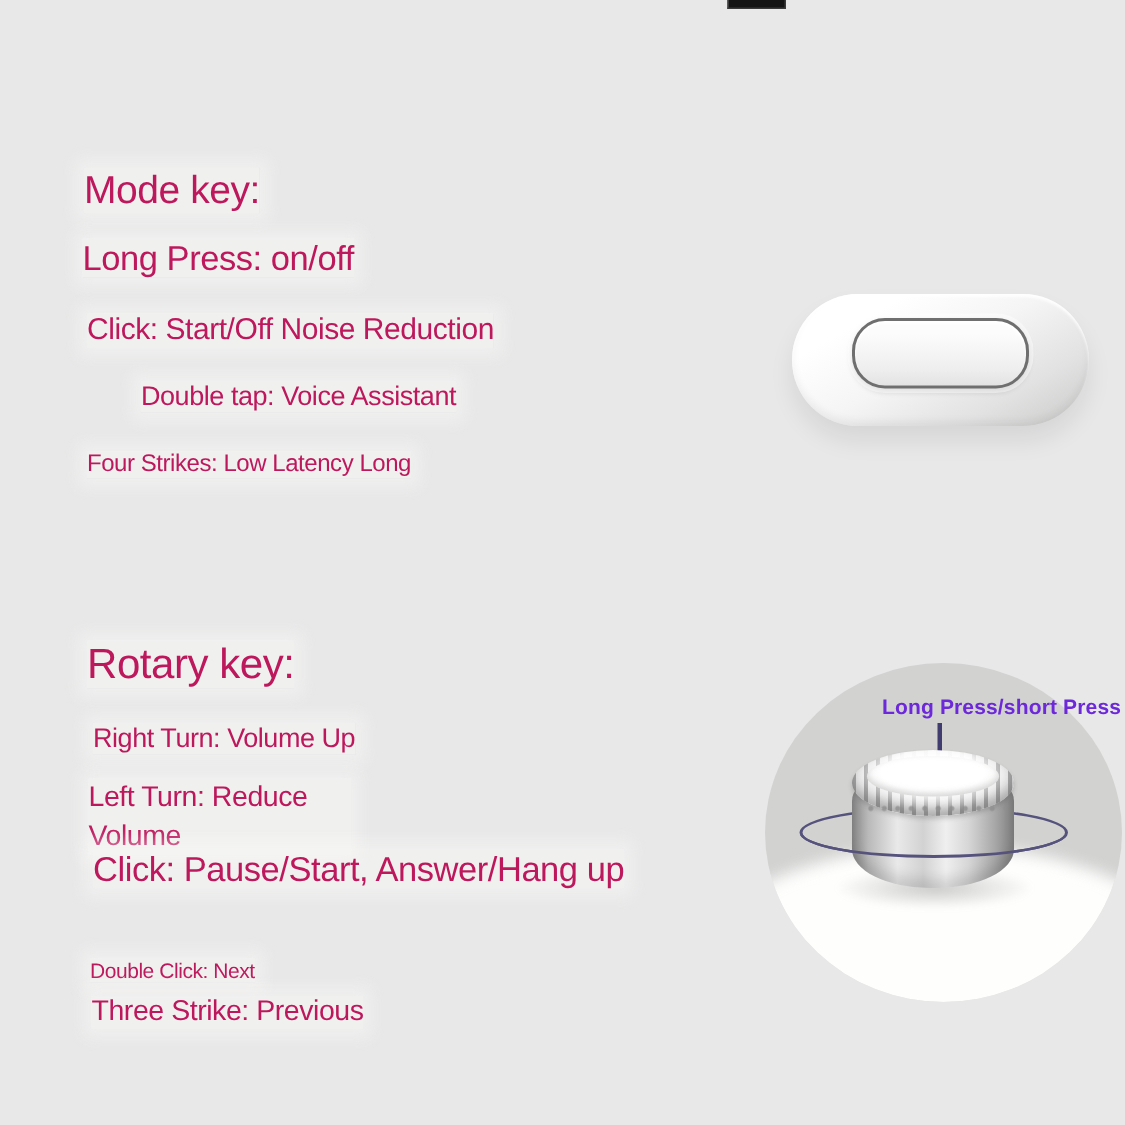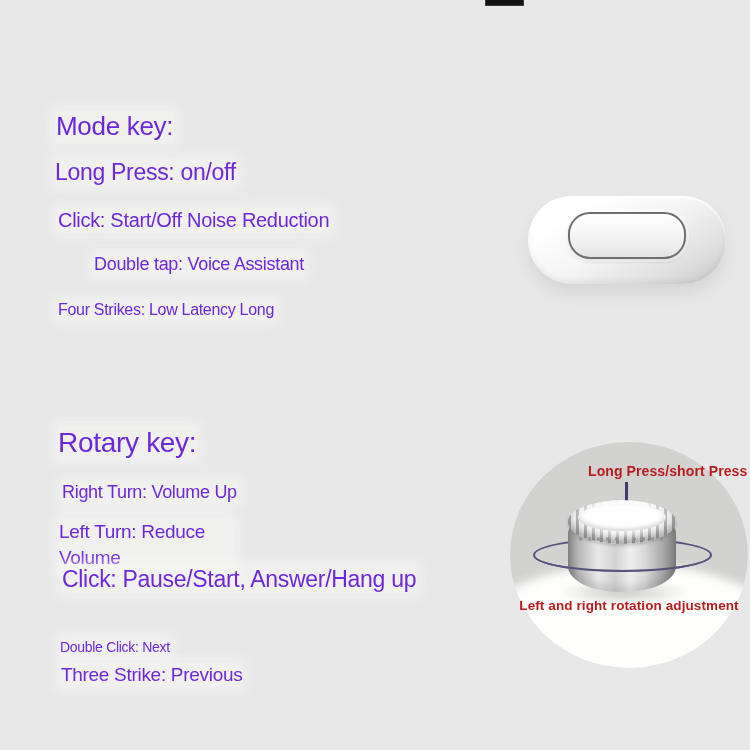--- a/index.html
+++ b/index.html
@@ -15,21 +15,21 @@
 
   
   .logo-fragment{
     position:absolute;left:485px;top:0;width:37px;height:5px;
     background:#141414;border:1px solid #3a3a3a;border-top:none;
   }
 
   
   .line{
     position:absolute;white-space:nowrap;
-    color:#6d28d9;letter-spacing:-0.3px;
+    color:#be185d;letter-spacing:-0.3px;
     background:rgba(250,250,249,0.42);
     box-shadow:0 0 10px 6px rgba(250,250,249,0.42);
     line-height:1.15;
   }
   .t-mode-title   {left:56px; top:112px; font-size:26px;}
   .t-mode-0       {left:55px; top:159px; font-size:23px;}
   .t-mode-1       {left:58px; top:209px; font-size:20px;}
   .t-mode-2       {left:58px; top:254px; font-size:18px;margin-left:36px;}
   .t-mode-3       {left:58px; top:301px; font-size:16px;}
   .t-rot-title    {left:58px; top:427px; font-size:28px;}
@@ -62,21 +62,21 @@
     position:absolute;inset:0;border-radius:50%;
     background:#d2d2d1;overflow:hidden;
   }
   .knob-dome{
     position:absolute;left:-25%;width:150%;top:54%;height:85%;
     border-radius:50%;
     background:radial-gradient(ellipse at 50% 45%, #fefefd 55%, #f4f4f3 80%, #e3e3e2 100%);
     filter:blur(5px);
   }
   .knob-annotation{
-    position:absolute;color:#b91c1c;font-weight:600;letter-spacing:0.1px;
+    position:absolute;color:#6d28d9;font-weight:600;letter-spacing:0.1px;
     white-space:nowrap;
   }
   .knob-label-top{left:78px;top:21px;font-size:14px;}
   .knob-label-bottom{left:50%;transform:translateX(-50%);top:156px;font-size:13.5px;}
 
   .press-arrow{position:absolute;left:104px;top:40px;width:26px;height:32px;}
   .press-arrow .stem{position:absolute;left:11px;top:0;width:3px;height:21px;background:#403c6e;}
   .press-arrow .head{
     position:absolute;left:4px;top:20px;width:0;height:0;
     border-left:8px solid transparent;border-right:8px solid transparent;
@@ -163,16 +163,15 @@
     </div>
 
     <div class="rotation-ring"></div>
     <div class="knob-shadow"></div>
     <div class="knob-body"></div>
     <div class="knob-crown"></div>
     <div class="knob-dots"></div>
     <div class="knob-cap"></div>
     <div class="rotation-ring-front"></div>
 
-    <div class="knob-annotation knob-label-bottom">Left and right rotation adjustment</div>
   </div>
 
 </div>
 
 </body></html>

